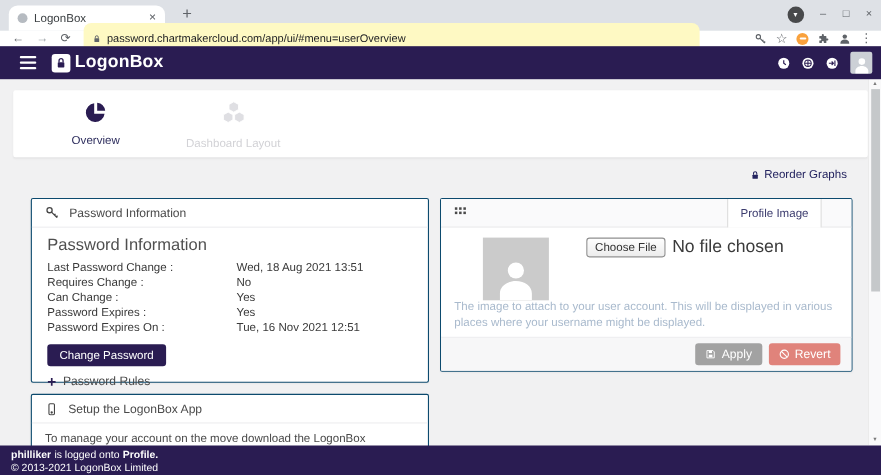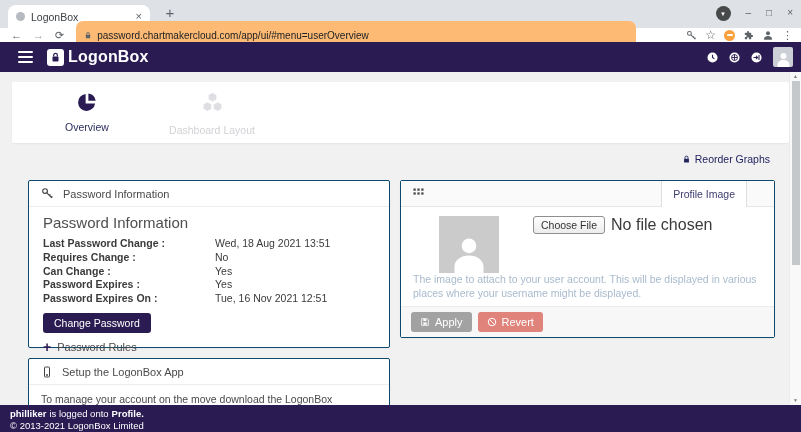--- a/index.html
+++ b/index.html
@@ -13,21 +13,21 @@
   .btab-title{font-size:10.5px;color:#3c4043;flex:1;white-space:nowrap;overflow:hidden}
   .btab-close{font-size:11px;color:#5f6368;line-height:1}
   .newtab{position:absolute;left:160px;top:4px;font-size:15px;color:#5f6368;width:20px;text-align:center}
   .winctl{position:absolute;right:8px;top:0;height:26px;display:flex;align-items:center;gap:15px}
   .winctl .glyph{font-size:10px;color:#5f6368;line-height:1}
   .profile-circ{width:15px;height:15px;border-radius:50%;background:#48494b;display:flex;align-items:center;justify-content:center;color:#fff;font-size:7px;line-height:1}
 
   .urlrow{position:absolute;top:28px;left:0;width:100%;height:14px;background:#fff;display:flex;align-items:center}
   .nav-ic{color:#5f6368;font-size:11px;margin-left:11px;line-height:1}
   .nav-fwd{color:#9aa0a6}
-  .urlpill{height:29px;background:#fdba74;border-radius:7px;margin-left:12px;display:flex;align-items:center;padding:0 8px;gap:5px;width:560px}
+  .urlpill{height:29px;background:#fef9c3;border-radius:7px;margin-left:12px;display:flex;align-items:center;padding:0 8px;gap:5px;width:560px}
   .urltext{font-size:10px;color:#202124;white-space:nowrap}
   .urlicons{margin-left:auto;display:flex;align-items:center;gap:8px;margin-right:8px}
   .orange-ic{width:11px;height:11px;border-radius:50%;background:#f9a13c;display:flex;align-items:center;justify-content:center}
   .orange-ic i{display:block;width:6px;height:2px;background:#fff;border-radius:1px}
   .star-ic{font-size:12px;color:#5f6368;line-height:1}
   .dots-ic{font-size:11px;color:#5f6368;line-height:1}
 
   
   .appheader{position:absolute;top:42px;left:0;width:100%;height:30px;background:#2a1c52;display:flex;align-items:center;z-index:3}
   .burger{margin-left:18px;display:flex;flex-direction:column;gap:2.5px;width:15px}
@@ -47,38 +47,38 @@
   .reorder{position:absolute;top:153px;right:31px;display:flex;align-items:center;gap:4px;font-size:10.5px;color:#23235f}
 
   
   .panel{position:absolute;background:#fff;border:1px solid #0c4a6e;border-radius:2px;box-shadow:0 1px 2px rgba(0,0,0,.04)}
   .p-head{height:26px;border-bottom:1px solid #ededef;display:flex;align-items:center;gap:9px;padding:0 12px;font-size:11px;color:#4a4a4a}
 
   .p-pass{left:28px;top:180px;width:362px;height:168px}
   .p-body{padding:7px 14px}
   .p-title{font-size:15px;color:#4f4f4f;font-weight:400;margin-bottom:6px}
   .info-row{display:flex;font-size:10.5px;line-height:13.8px;color:#3a3a3a}
-  .info-row .lab{width:172px;font-weight:bold}
+  .info-row .lab{width:172px;font-weight:normal}
   .btn-cp{margin-top:7px;display:inline-block;background:#2a1c52;color:#fff;font-size:10.5px;padding:4px 11px;border-radius:3px;border:none;cursor:pointer}
   .rules{margin-top:7px;display:flex;align-items:center;gap:6px;font-size:11px;color:#4a4a4a;cursor:pointer}
   .rules .plus{color:#2a1c52;font-weight:bold;font-size:14px;line-height:1}
 
   .p-setup{left:28px;top:358px;width:362px;height:60px}
   .setup-text{font-size:10.5px;color:#4a4a4a;padding:8px 12px;line-height:13px}
 
   .p-profile{left:400px;top:180px;width:375px;height:158px;padding:0}
   .pf-head{height:26px;background:#fafafb;border-bottom:1px solid #e6e6e8;position:relative;display:flex;align-items:center;padding:0 12px}
   .pf-tab{position:absolute;right:27px;top:0;height:26px;background:#fff;border-left:1px solid #ddd;border-right:1px solid #ddd;display:flex;align-items:center;padding:0 11px;font-size:10.5px;color:#3c3c6e;cursor:pointer}
   .pf-body{position:relative;height:99px;background:#fff}
   .pf-avatar{position:absolute;left:38px;top:9px;width:60px;height:57px;background:#cbcbcb;display:flex;align-items:flex-end;justify-content:center;overflow:hidden}
   .cf-row{position:absolute;left:132px;top:9px;display:flex;align-items:center;gap:6px}
   .cf-btn{font-size:10.5px;color:#333;background:linear-gradient(#fefefe,#ececec);border:1px solid #8f8f8f;border-radius:3px;padding:2px 7px;cursor:pointer}
   .cf-none{font-size:16px;color:#3a3a3a}
   .pf-desc{position:absolute;left:12px;top:66px;width:348px;font-size:10.5px;line-height:13.5px;color:#a9bacd}
-  .pf-foot{height:31px;background:#f7f7f8;border-top:1px solid #ececee;display:flex;align-items:center;gap:6px;padding:0 10px}
+  .pf-foot{height:31px;background:#f7f7f8;border-top:1px solid #ececee;display:flex;align-items:center;justify-content:flex-end;gap:6px;padding:0 10px}
   .pf-btn{color:#fff;font-size:11px;padding:4px 9px;border-radius:3px;border:none;display:flex;align-items:center;gap:5px;cursor:pointer}
   .btn-apply{background:#a2a2a2}
   .btn-revert{background:#e0837b}
 
   
   .scrollbar{position:absolute;right:0;top:72px;width:12px;height:333px;background:#f9f9fa;border-left:1px solid #ebebeb;z-index:2}
   .sb-thumb{position:absolute;left:2px;top:9px;width:8px;height:184px;background:#c5c8ca}
   .sb-arrow{position:absolute;left:0;width:100%;text-align:center;font-size:5px;color:#7a7a7a;line-height:1}
   .sb-up{top:2px}.sb-down{bottom:2px}
 

